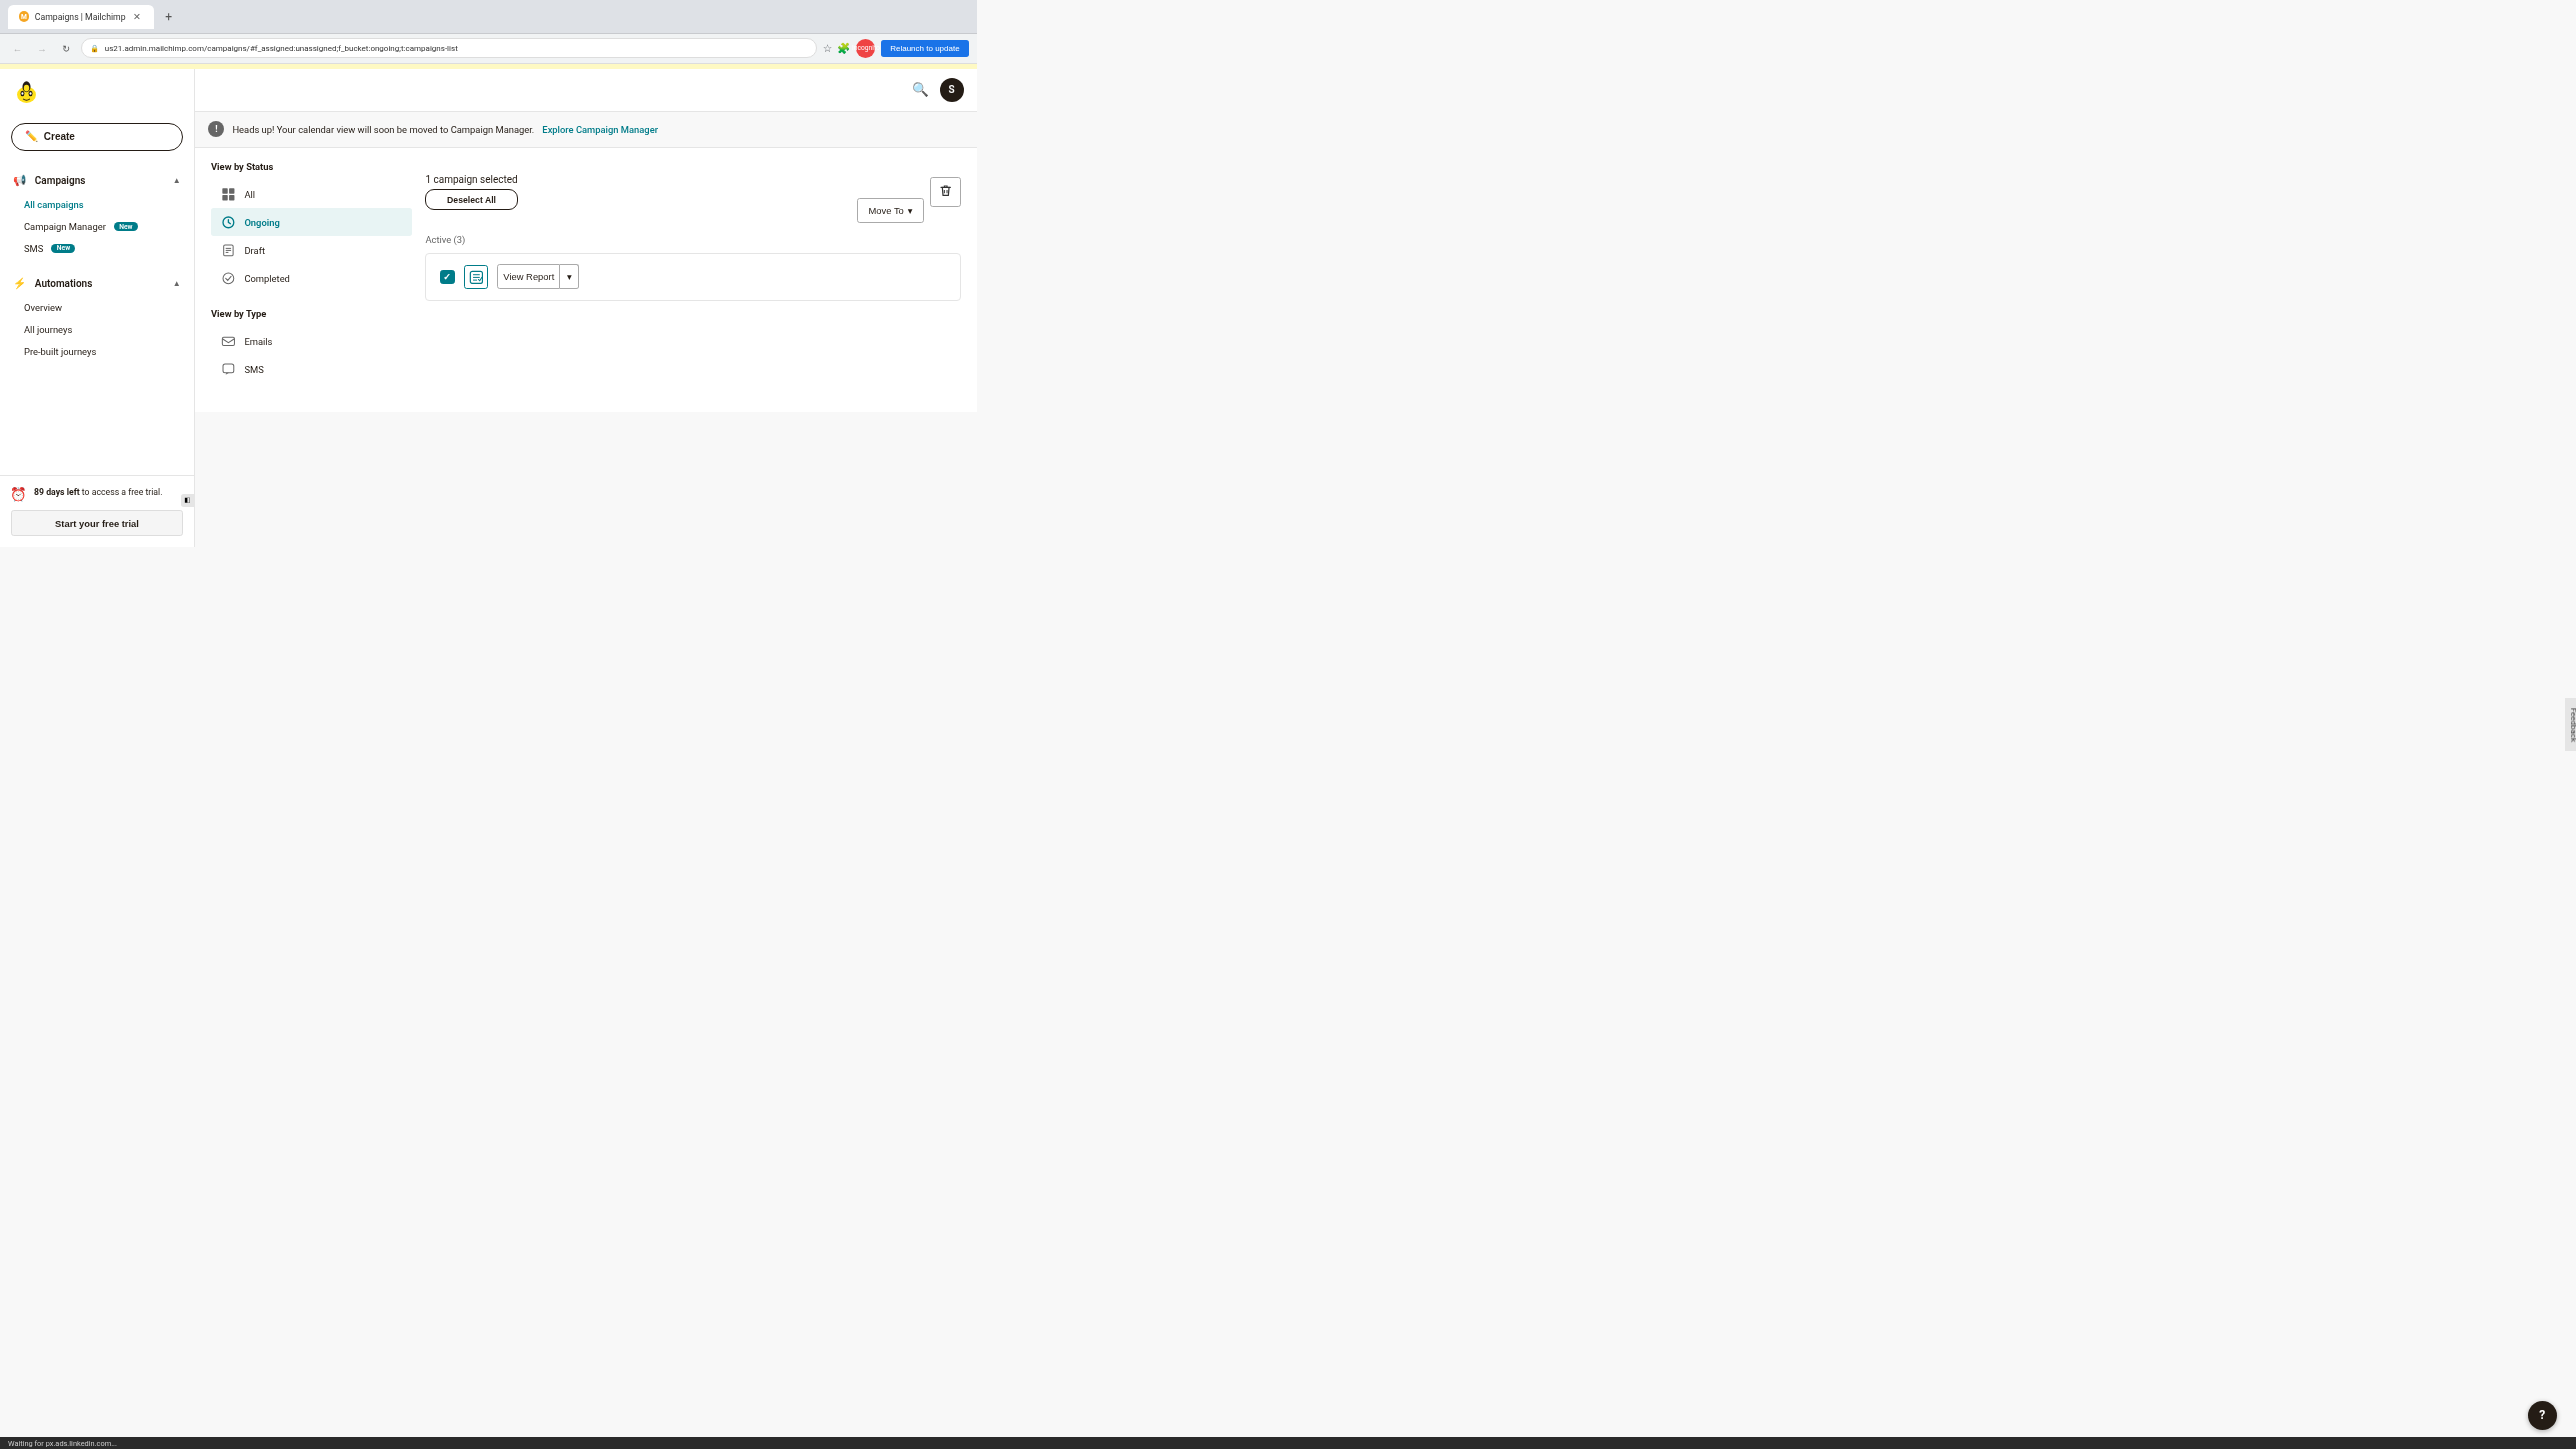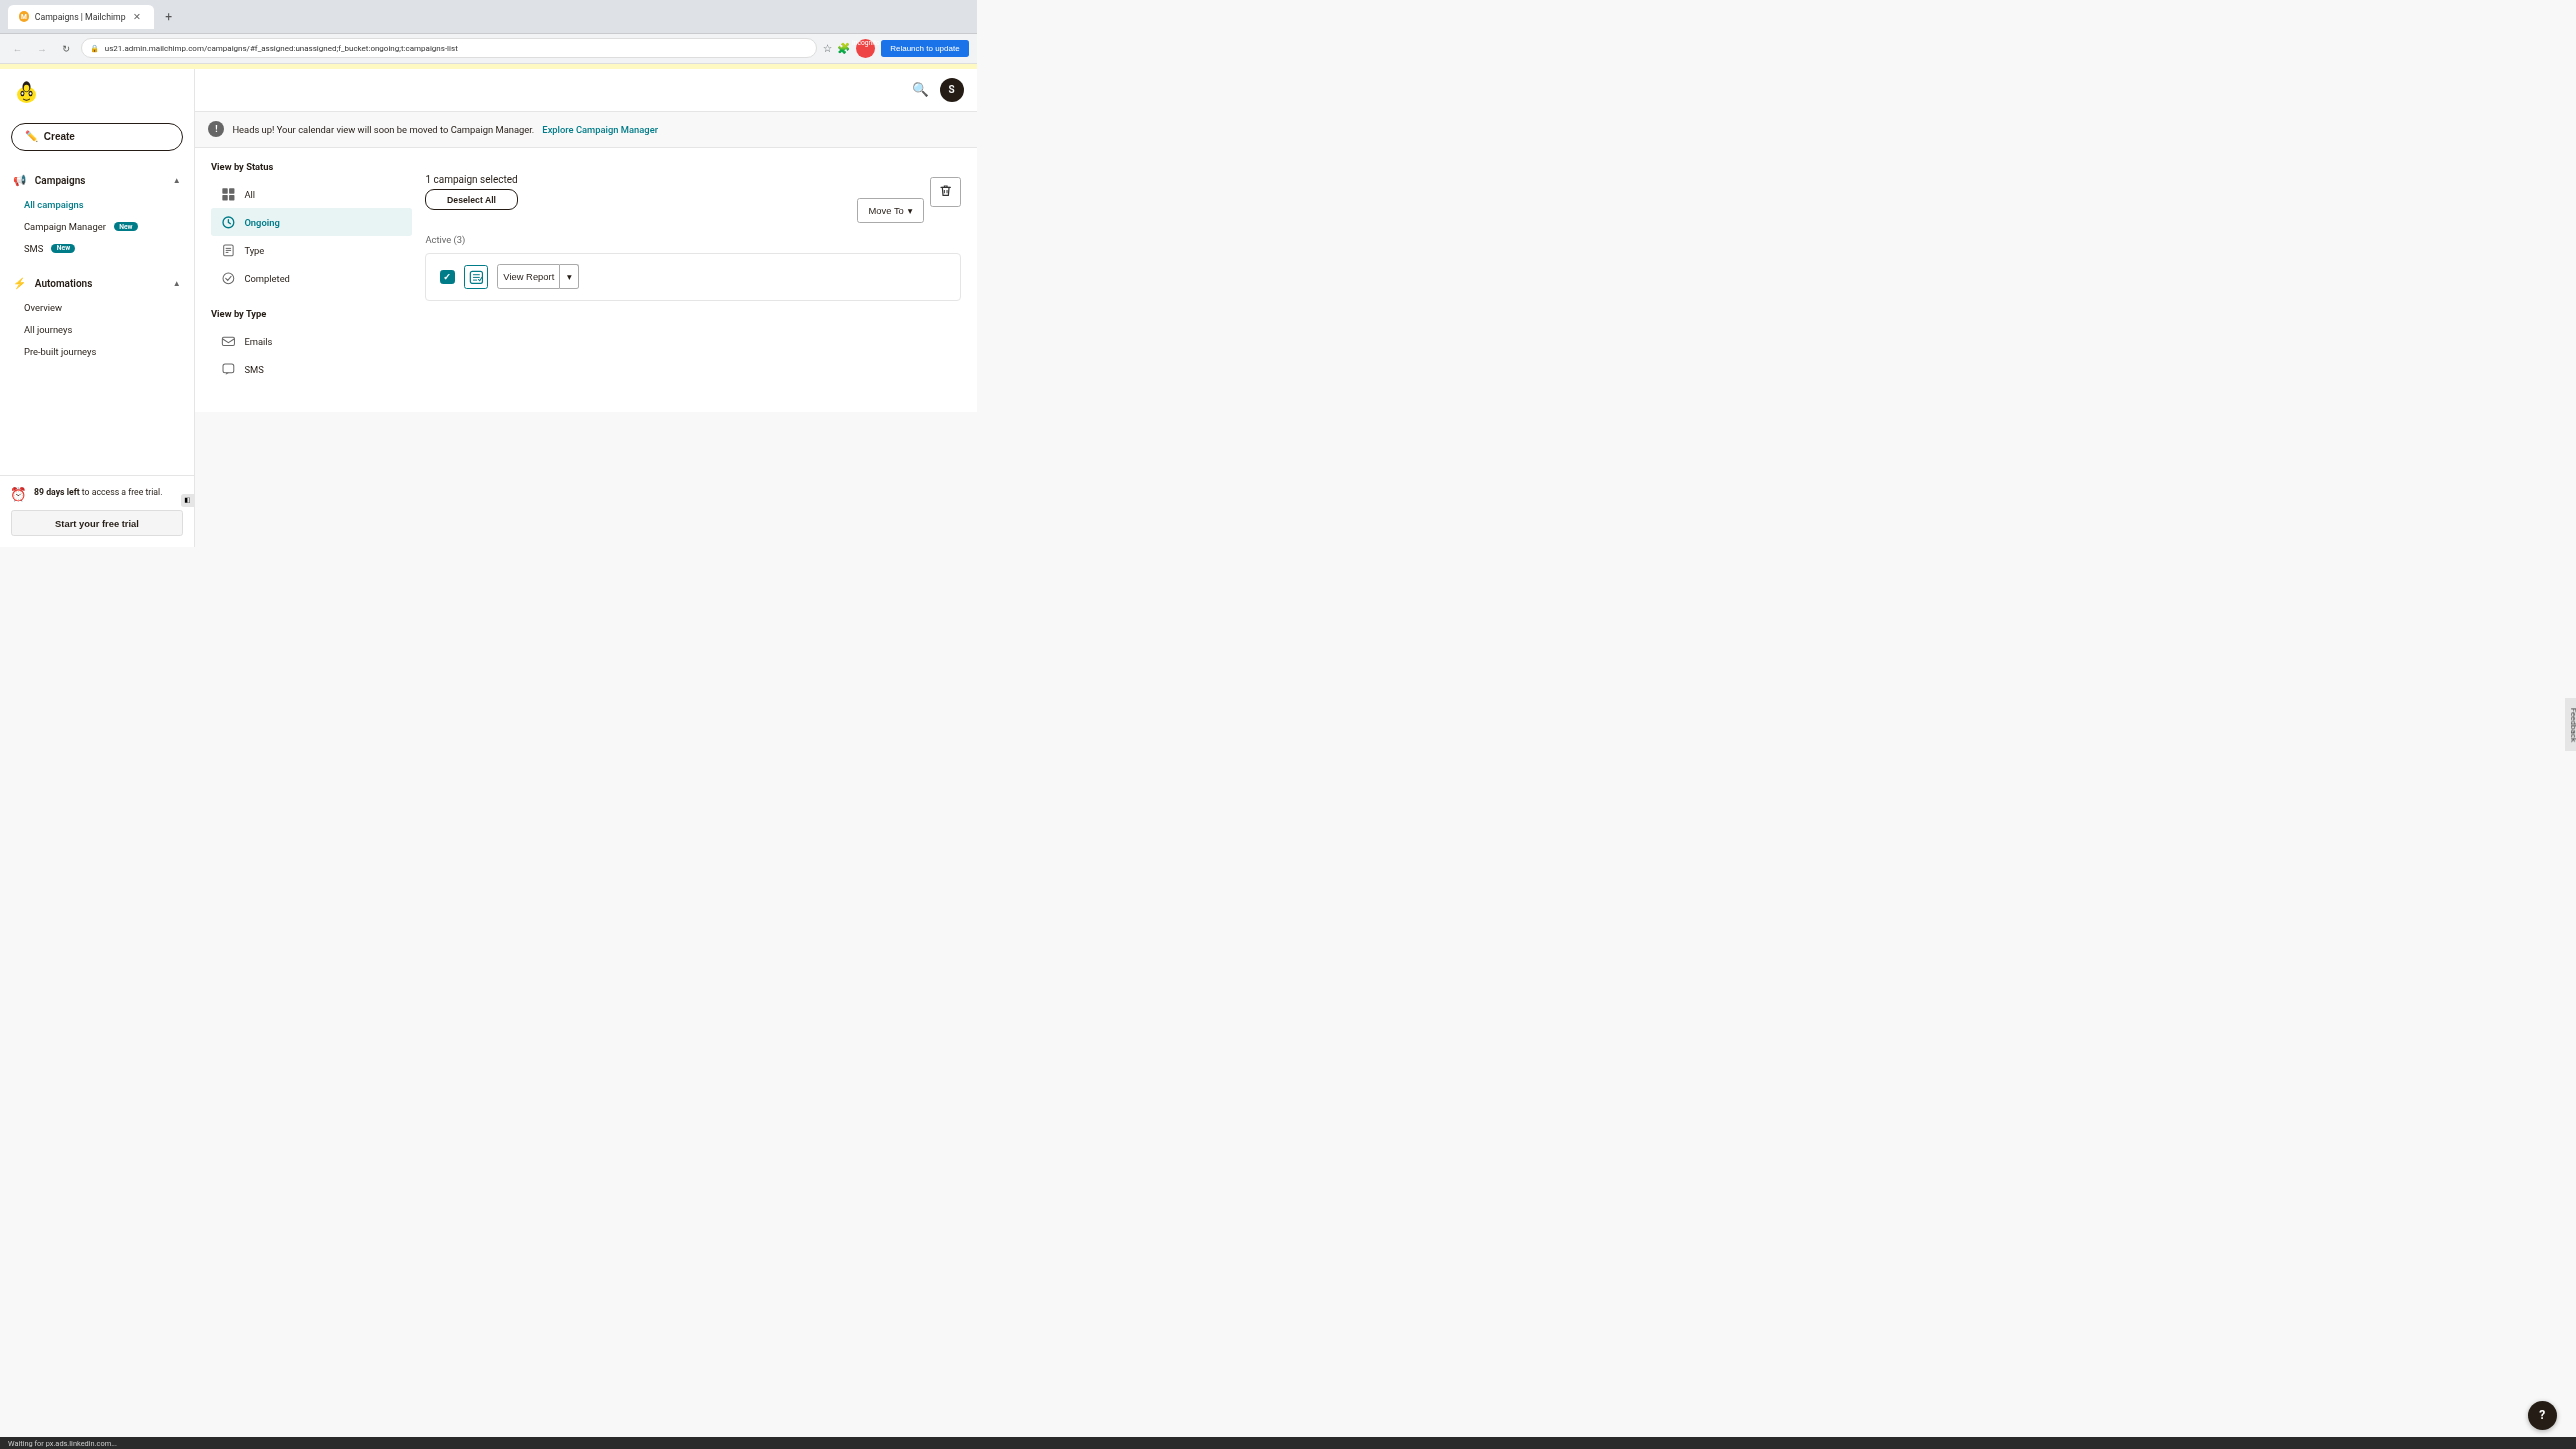--- a/index.html
+++ b/index.html
@@ -116,20 +116,21 @@
       font-size: 8px;
       cursor: pointer;
       font-weight: 500;
     }
     .incognito-icon {
       width: 19px;
       height: 19px;
       background: #ef4444;
       border-radius: 50%;
       display: flex;
+      align-items: center;
       justify-content: center;
       color: white;
       font-size: 8px;
     }
     .star-icon, .puzzle-icon {
       font-size: 10.7px;
       color: #5f6368;
       cursor: pointer;
     }
 
@@ -809,21 +810,21 @@
 
             <div class="filter-item">
               <span class="filter-icon">
                 <svg width="14.8" height="14.8" viewBox="0 0 22 22" fill="none">
                   <rect x="4" y="3" width="14" height="16" rx="2" stroke="#666" stroke-width="1.5" fill="none"></rect>
                   <line x1="7" y1="8" x2="15" y2="8" stroke="#666" stroke-width="1.5"></line>
                   <line x1="7" y1="11" x2="15" y2="11" stroke="#666" stroke-width="1.5"></line>
                   <line x1="7" y1="14" x2="11" y2="14" stroke="#666" stroke-width="1.5"></line>
                 </svg>
               </span>
-              <span>Type</span>
+              <span>Draft</span>
             </div>
 
             <div class="filter-item">
               <span class="filter-icon">
                 <svg width="14.8" height="14.8" viewBox="0 0 22 22" fill="none">
                   <circle cx="11" cy="11" r="8" stroke="#666" stroke-width="1.5" fill="none"></circle>
                   <polyline points="7,11 10,14 15,8" stroke="#666" stroke-width="1.5" fill="none" stroke-linecap="round"></polyline>
                 </svg>
               </span>
               <span>Completed</span>

